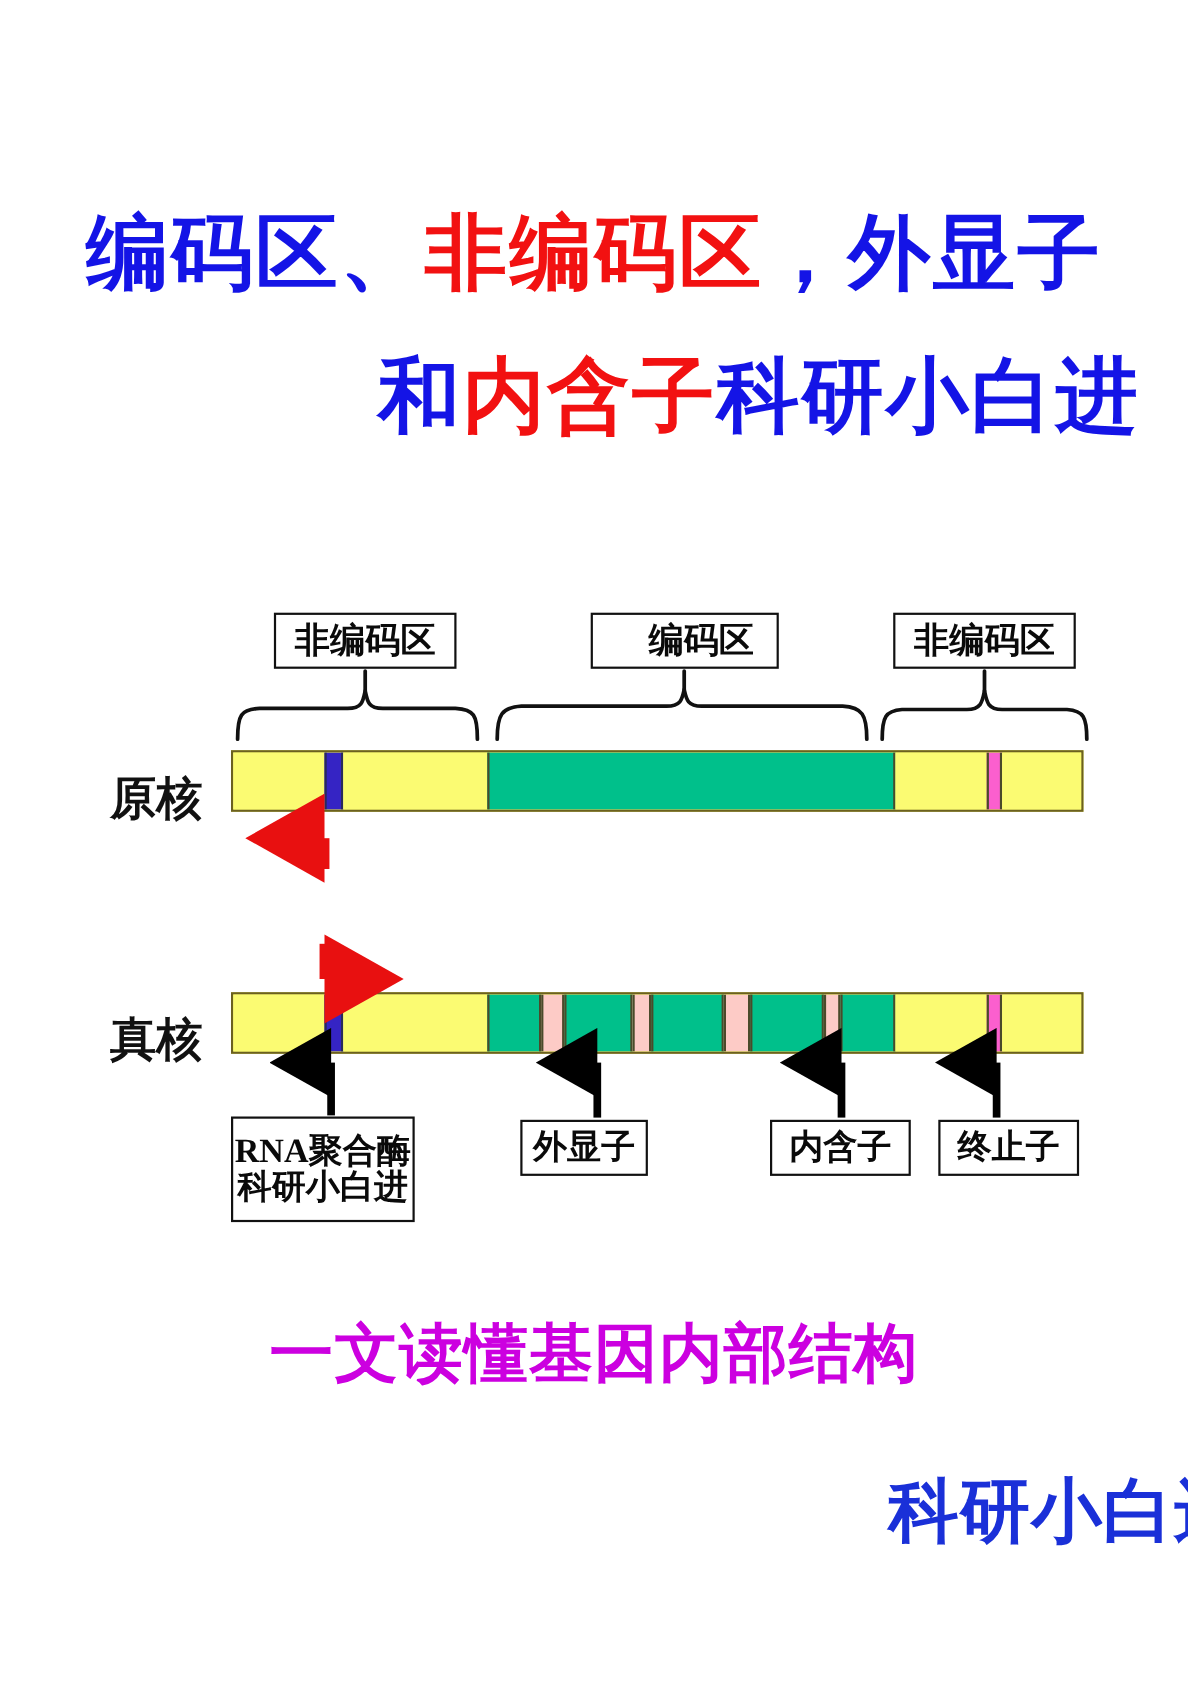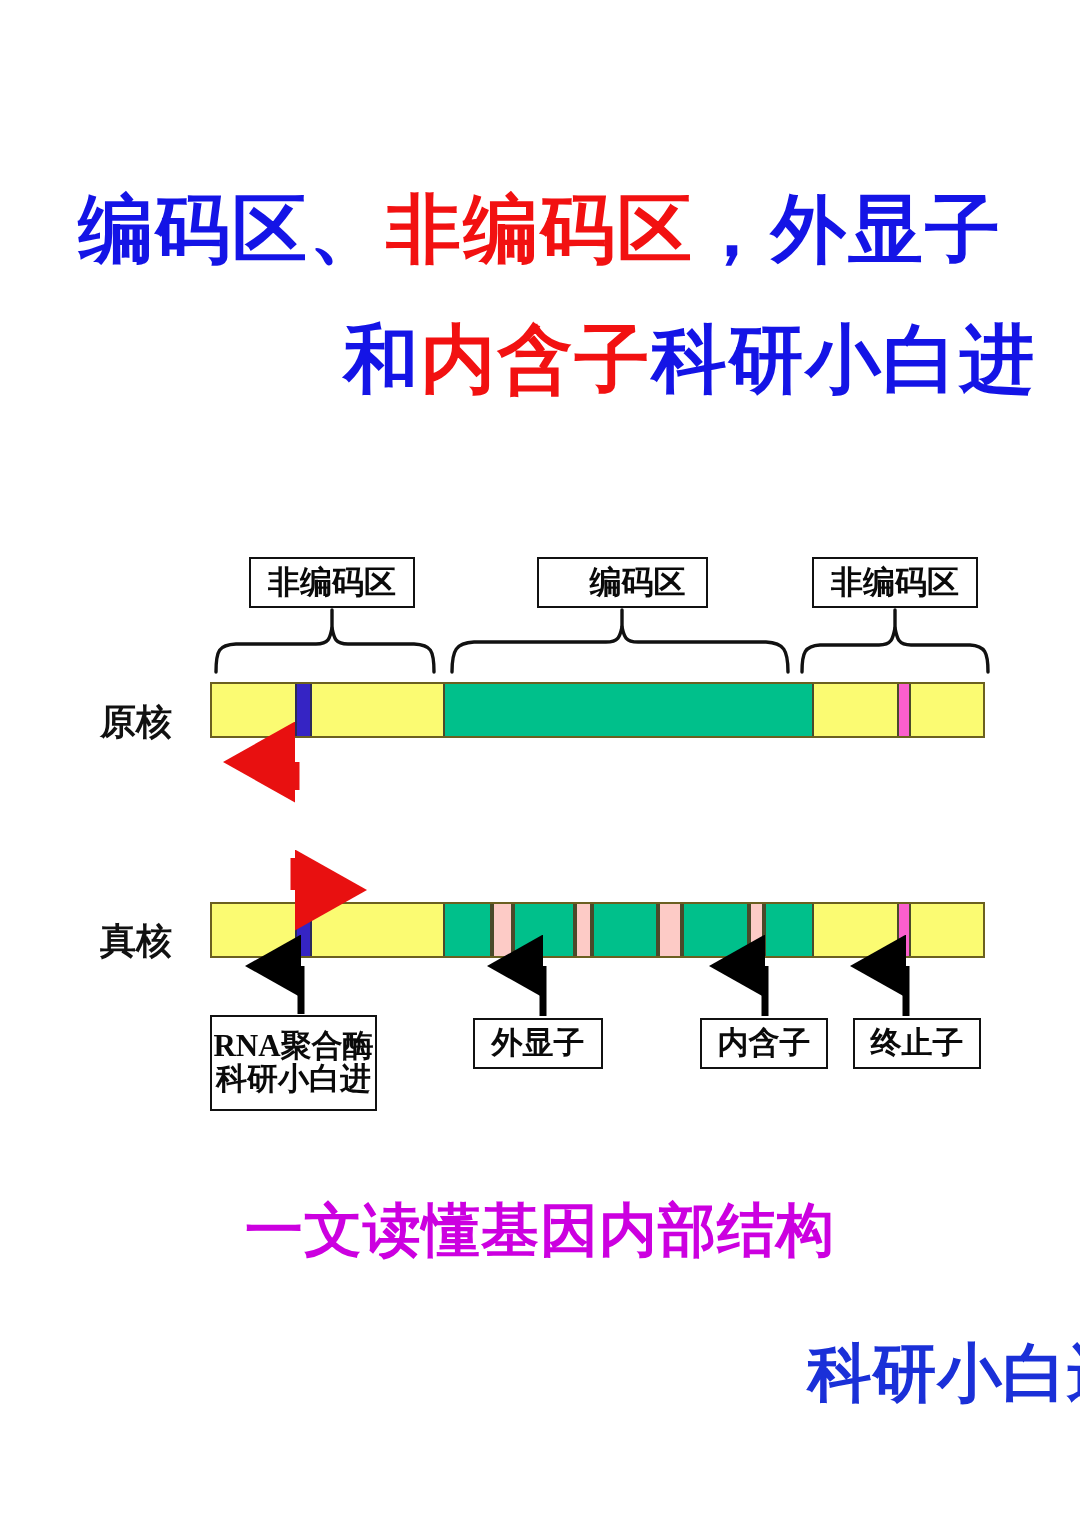--- a/index.html
+++ b/index.html
@@ -56,21 +56,21 @@
     font-weight:bold;
     color:#0a0a0a;
     white-space:nowrap;
     line-height:1.05;
   }
 
   
   .rowlabel{
     position:absolute;
     font-family:"Liberation Sans","DejaVu Sans",sans-serif;
-    font-weight:bold;font-size:36px;color:#111;
+    font-weight:bold;font-size:42px;color:#111;
     white-space:nowrap;
   }
 
   
   .bar{
     position:absolute;
     box-sizing:border-box;
     border:2px solid #6b6020;
     background:#fbfb72;
     display:flex;
@@ -141,21 +141,21 @@
     <div class="seg yellow" style="width:84px;"></div>
     <div class="seg pinkmag" style="width:14px;"></div>
     <div class="seg yellow" style="width:72px;"></div>
   </div>
 
   <div class="labelbox" style="left:210px;top:1015px;width:167px;height:96px;font-size:31px;flex-direction:column;text-align:center;">
     <span>RNA聚合酶</span>
     <span>科研小白进</span>
   </div>
 
-  <div class="labelbox" style="left:473px;top:1018px;width:130px;height:51px;font-size:31px;">
+  <div class="labelbox" style="left:473px;top:1018px;width:116px;height:51px;font-size:31px;">
     <span>外显子</span>
   </div>
 
   <div class="labelbox" style="left:700px;top:1018px;width:128px;height:51px;font-size:31px;">
     <span>内含子</span>
   </div>
 
   <div class="labelbox" style="left:853px;top:1018px;width:128px;height:51px;font-size:31px;">
     <span>终止子</span>
   </div>

